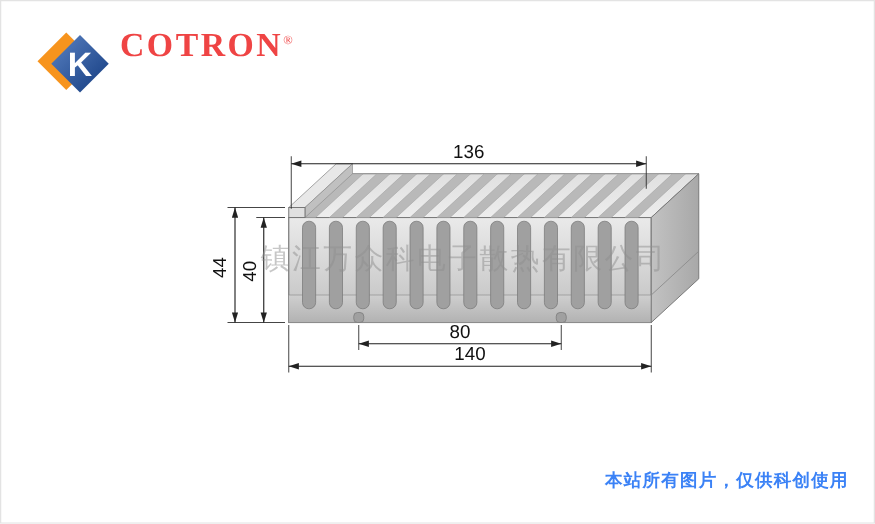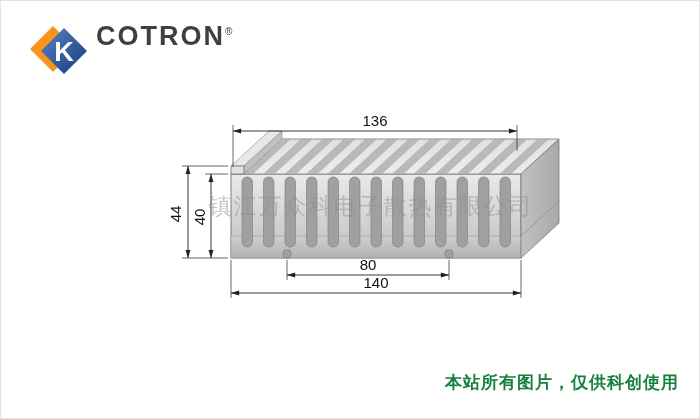--- a/index.html
+++ b/index.html
@@ -3,29 +3,29 @@
 <meta charset="utf-8">
 <style>
   html,body{margin:0;padding:0;background:#fff;}
   .page{position:relative;width:700px;height:419px;background:#ffffff;overflow:hidden;
         border:1px solid #e3e3e3;box-sizing:border-box;
         font-family:"Liberation Sans",sans-serif;}
   svg.draw{position:absolute;left:0;top:0;}
   
   .logo{position:absolute;left:26px;top:20px;display:flex;align-items:flex-start;gap:5px;}
   .logo-text{display:flex;flex-direction:column;}
-  .brand{font-size:27px;font-weight:800;color:#404040;letter-spacing:2px;line-height:1.15;}
+  .brand{font-size:27px;font-weight:800;color:#ef4444;letter-spacing:2px;line-height:1.15;font-family:Liberation Serif, serif;}
   .brand sup{font-size:10px;font-weight:400;vertical-align:super;}
   .tagline{margin-top:3px;width:max-content;
            background:linear-gradient(90deg,#f58220 0%,#faa61a 55%,#fdd9a8 100%);
            color:#ffffff;font-size:13px;font-weight:700;letter-spacing:3px;
            padding:2px 12px 3px 10px;border-radius:10px;white-space:nowrap;}
   
-  .notice{position:absolute;right:20px;bottom:24px;font-size:17px;font-weight:600;
-          color:#15803d;letter-spacing:1px;white-space:nowrap;}
+  .notice{position:absolute;right:20px;bottom:24px;font-size:14px;font-weight:600;
+          color:#3b82f6;letter-spacing:1px;white-space:nowrap;}
   
   .dim-line{stroke:#1f1f1f;stroke-width:0.9;fill:none;}
   .ext-line{stroke:#2a2a2a;stroke-width:0.7;fill:none;}
   .dim-text{font-family:"Liberation Sans",sans-serif;font-size:15px;fill:#111;}
   .wm{font-family:"Liberation Sans",sans-serif;font-size:23px;letter-spacing:2px;
       fill:#8f8f8f;opacity:0.5;}
   .slot{fill:#a0a0a0;stroke:#7a7a7a;stroke-width:0.6;}
   .stripe{fill:#b9b9b9;stroke:#9a9a9a;stroke-width:0.4;}
 </style>
 </head>

